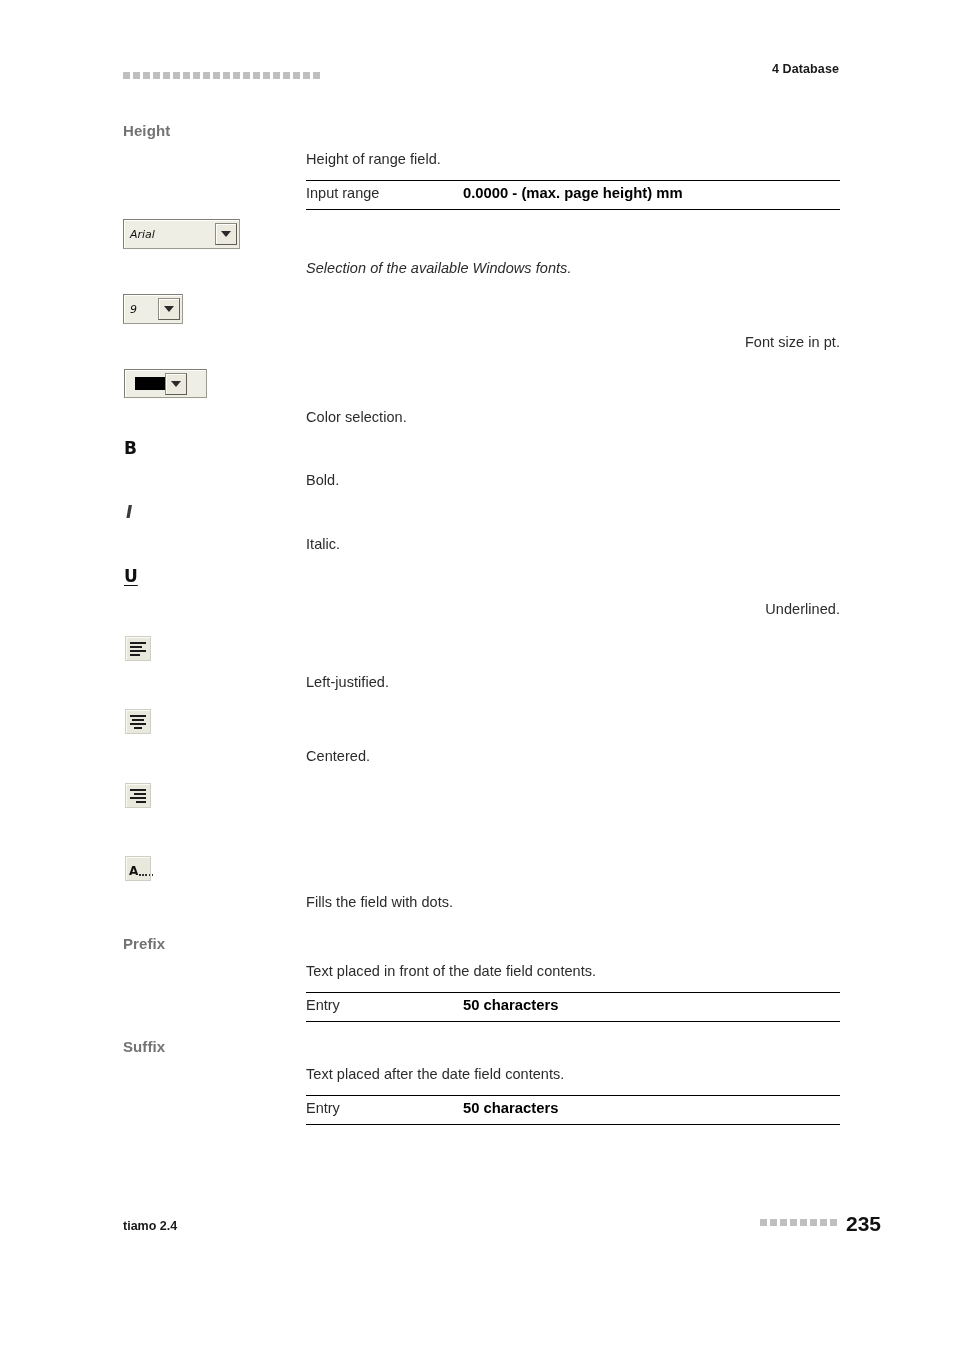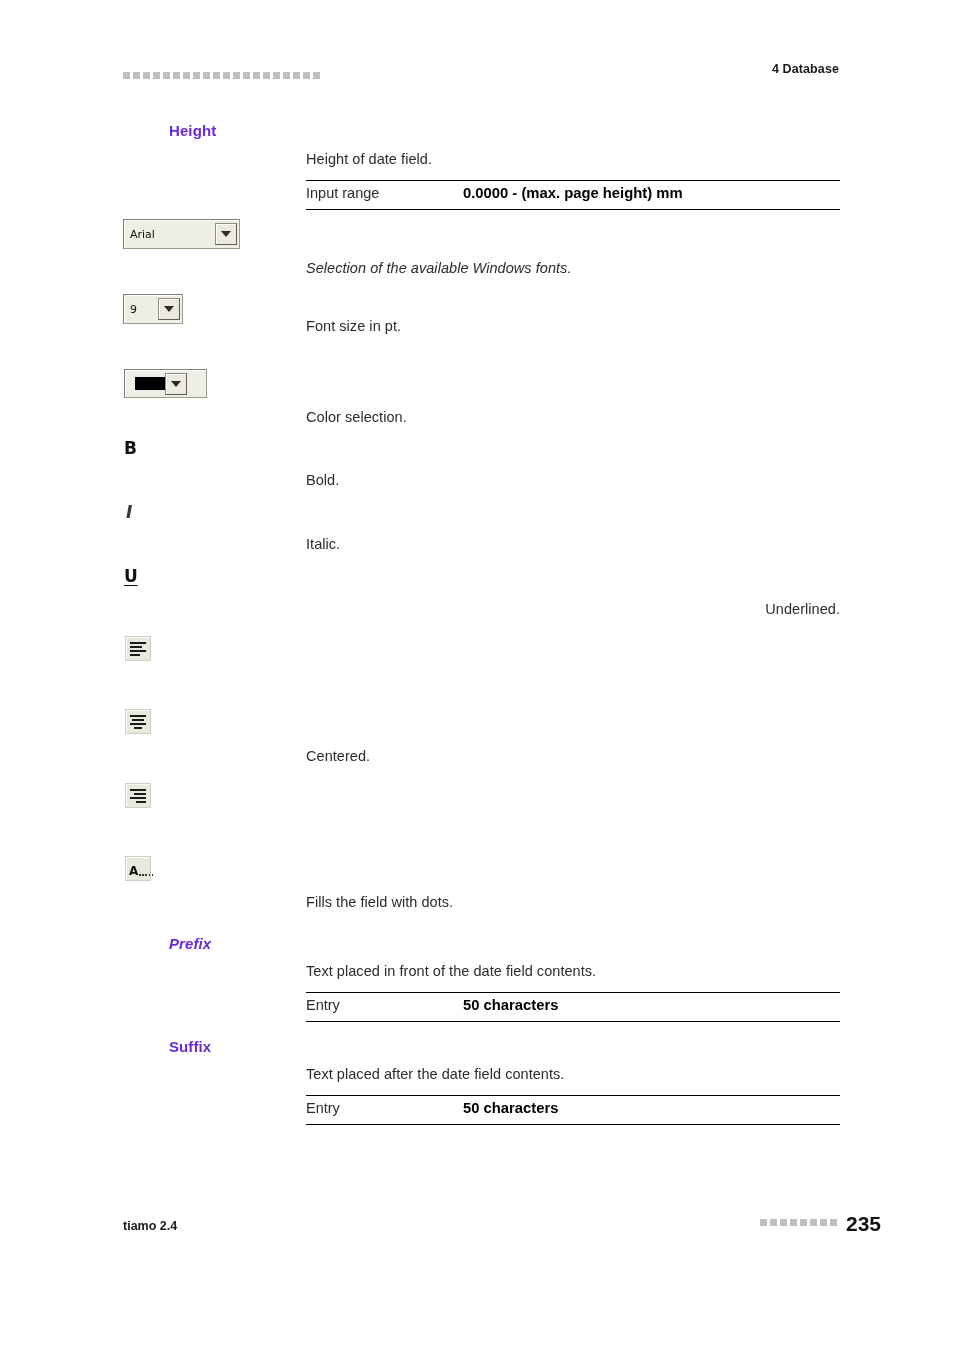--- a/index.html
+++ b/index.html
@@ -64,24 +64,23 @@
   }
   .col-main {
     position: absolute;
     left: 306px;
     width: 534px;
   }
 
   .term {
     font-size: 15px;
     font-weight: 700;
-    color: #6d28d9;
+    color: #737373;
     letter-spacing: 0.1px;
     white-space: nowrap;
-    margin-left: 46px;
   }
 
   .desc {
     font-size: 14.5px;
     font-weight: 400;
     color: #2b2b2b;
     letter-spacing: 0.05px;
     white-space: nowrap;
   }
 
@@ -118,20 +117,21 @@
     position: absolute;
     box-sizing: border-box;
     background: #efeee4;
     border: 1px solid #9b9b8f;
     border-top-color: #7e7e72;
     border-left-color: #7e7e72;
     box-shadow: inset 1px 1px 0 #ffffff, 0 1px 0 #fdfdf8;
     display: flex;
     align-items: center;
     padding: 2px;
+    font-style: italic;
   }
   .combo .combo-text {
     flex: 1 1 auto;
     font-family: "DejaVu Sans", sans-serif;
     font-size: 11px;
     color: #111;
     padding-left: 4px;
     line-height: 1;
     white-space: nowrap;
     overflow: hidden;
@@ -308,38 +308,38 @@
         <i></i>
         <i></i>
         <i></i>
         <i></i>
       </div>
     <div class="header-title">4 Database</div>
   </div>
 
   <div class="col-left term" style="top:122px;">Height</div>
 
-  <div class="col-main desc" style="top:151px;">Height of date field.</div>
+  <div class="col-main desc" style="top:151px;">Height of range field.</div>
 
   <div class="spec" style="top:180px;">
     <span class="spec-label">Input range</span>
     <span class="spec-value">0.0000 - (max. page height) mm</span>
   </div>
 
   <div class="combo" style="left:123px; top:219px; width:117px; height:30px;">
     <span class="combo-text">Arial</span>
     <span class="combo-arrow"></span>
   </div>
   <div class="col-main desc" style="top:260px;font-style:italic;">Selection of the available Windows fonts.</div>
 
   <div class="combo" style="left:123px; top:294px; width:60px; height:30px;">
     <span class="combo-text">9</span>
     <span class="combo-arrow"></span>
   </div>
-  <div class="col-main desc" style="top:318px;">Font size in pt.</div>
+  <div class="col-main desc" style="top:334px;text-align:right;">Font size in pt.</div>
 
   <div class="combo" style="left:124px; top:369px; width:83px; height:29px;">
     <span class="combo-swatch" style="background: rgb(0, 0, 0);"></span>
     <span class="combo-arrow"></span>
   </div>
   <div class="col-main desc" style="top:409px;">Color selection.</div>
 
   <div class="glyph bold" style="left:124px; top:440px;">B</div>
   <div class="col-main desc" style="top:472px;">Bold.</div>
 
@@ -348,20 +348,21 @@
 
   <div class="glyph under" style="left:124px; top:568px;">U</div>
   <div class="col-main desc" style="top:601px;text-align:right;">Underlined.</div>
 
   <div class="tbtn align-left" style="left:125px; top:636px;">
     <i></i>
     <i></i>
     <i></i>
     <i></i>
   </div>
+  <div class="col-main desc" style="top:674px;">Left-justified.</div>
 
   <div class="tbtn align-center" style="left:125px; top:709px;">
     <i></i>
     <i></i>
     <i></i>
     <i></i>
   </div>
   <div class="col-main desc" style="top:748px;">Centered.</div>
 
   <div class="tbtn align-right" style="left:125px; top:783px;">
@@ -376,21 +377,21 @@
     <span class="dots">
       <b></b>
         <b></b>
         <b></b>
         <b></b>
         <b></b>
     </span>
   </div>
   <div class="col-main desc" style="top:894px;">Fills the field with dots.</div>
 
-  <div class="col-left term" style="top:935px;font-style:italic;">Prefix</div>
+  <div class="col-left term" style="top:935px;">Prefix</div>
 
   <div class="col-main desc" style="top:963px;">Text placed in front of the date field contents.</div>
 
   <div class="spec" style="top:992px;">
     <span class="spec-label">Entry</span>
     <span class="spec-value">50 characters</span>
   </div>
 
   <div class="col-left term" style="top:1038px;">Suffix</div>
 

